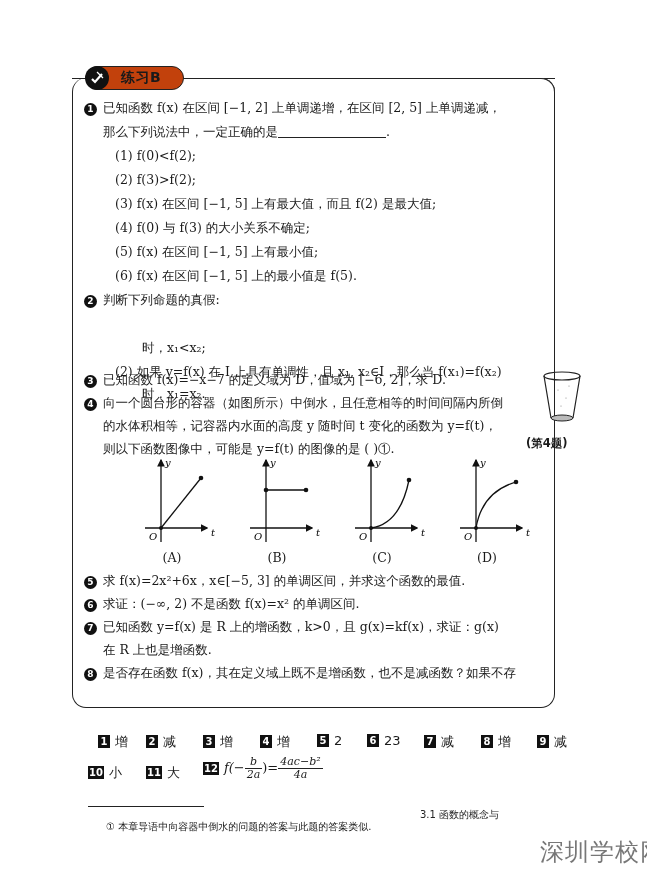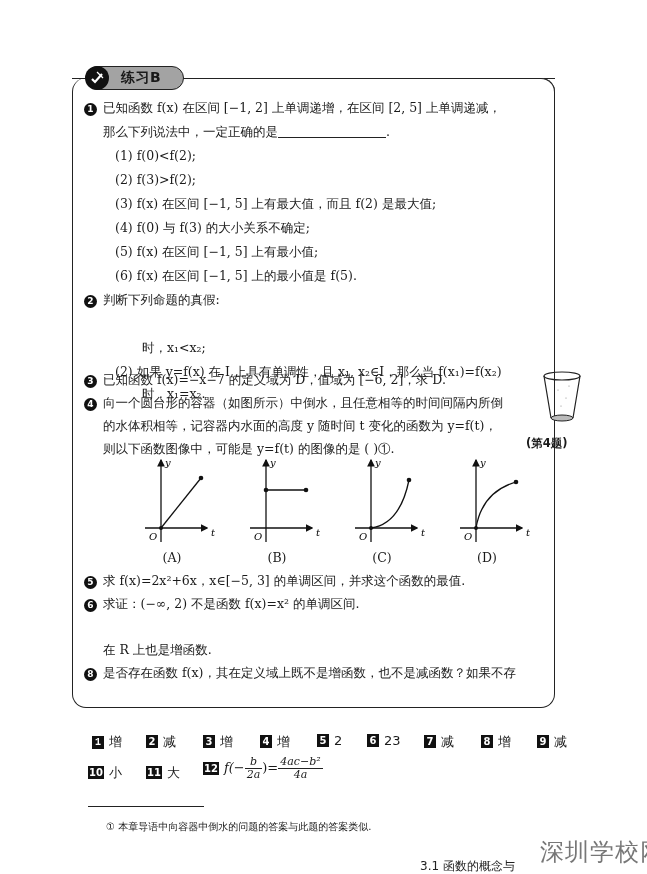--- a/index.html
+++ b/index.html
@@ -12,21 +12,21 @@
     border: 1.6px solid #222; border-radius: 14px; border-top: none;
   }
   .box-topline { position: absolute; left: 180px; top: 78px; width: 375px; border-top: 1.6px solid #222; }
   .box-topleft { position: absolute; left: 72px; top: 78px; width: 20px; border-top: 1.6px solid #222; }
   .box-topright-corner {
     position: absolute; left: 541px; top: 78px; width: 14px; height: 14px;
     border-top: 1.6px solid #222; border-right: 1.6px solid #222; border-top-right-radius: 14px; background: #fff;
   }
   .title-pill {
     position: absolute; left: 86px; top: 66px; width: 98px; height: 24px;
-    border: 1.6px solid #222; border-radius: 12px; background: #a3a3a3;
+    border: 1.6px solid #222; border-radius: 12px; background: #c2410c;
     display: flex; align-items: center;
   }
   .pill-icon {
     width: 24px; height: 24px; border-radius: 50%; background: #111; margin-left: -2px;
     display: flex; align-items: center; justify-content: center; position: relative;
   }
   .pill-icon svg { width: 16px; height: 16px; }
   .pill-label {
     font-family: "DejaVu Sans", sans-serif; font-weight: bold; font-size: 14px;
     margin-left: 12px; letter-spacing: 0.5px;
@@ -55,21 +55,21 @@
     margin-right: 5px; vertical-align: 1px;
   }
   .frac { display: inline-block; vertical-align: middle; text-align: center; font-style: italic; font-family: "DejaVu Serif", serif; font-size: 11px; line-height: 12px; }
   .frac .num { display: block; border-bottom: 1px solid #222; padding: 0 2px; }
   .frac .den { display: block; padding: 0 2px; }
   .formula { font-family: "DejaVu Serif", serif; font-size: 13px; }
 
   .footnote-rule { position: absolute; left: 88px; top: 806px; width: 116px; border-top: 1px solid #222; }
   .footnote { position: absolute; left: 106px; top: 820px; font-size: 10px; font-family: "DejaVu Sans", sans-serif; white-space: nowrap; }
   .watermark { position: absolute; left: 540px; top: 836px; font-size: 24px; color: #777; font-family: "DejaVu Serif", serif; letter-spacing: 1px; white-space: nowrap; }
-  .page-footer { position: absolute; left: 420px; top: 858px; font-size: 12px; font-family: "DejaVu Sans", sans-serif; white-space: nowrap; color: #222; }
+  .page-footer { position: absolute; left: 420px; top: 808px; font-size: 10px; font-family: "DejaVu Sans", sans-serif; white-space: nowrap; color: #222; }
 </style>
 </head>
 <body>
 
 <div class="page">
 
   <div class="exercise-box"></div>
   <div class="box-topleft"></div>
   <div class="box-topline"></div>
   <div class="box-topright-corner"></div>
@@ -194,26 +194,29 @@
   <div class="graph-label" style="left:257px;">(B)</div>
   <div class="graph-label" style="left:362px;">(C)</div>
   <div class="graph-label" style="left:467px;">(D)</div>
 
   <div class="line" style="left:84px; top:573px;">
     <span class="num-badge">5</span><span>求 f(x)=2x²+6x，x∈[−5, 3] 的单调区间，并求这个函数的最值.</span>
   </div>
   <div class="line" style="left:84px; top:596px;">
     <span class="num-badge">6</span><span>求证：(−∞, 2) 不是函数 f(x)=x² 的单调区间.</span>
   </div>
+  <div class="line" style="left:84px; top:619px;">
+    <span class="num-badge">7</span><span>已知函数 y=f(x) 是 R 上的增函数，k&gt;0，且 g(x)=kf(x)，求证：g(x)</span>
+  </div>
   <div class="line" style="left:103px; top:642px;">在 R 上也是增函数.</div>
   <div class="line" style="left:84px; top:665px;">
     <span class="num-badge">8</span><span>是否存在函数 f(x)，其在定义域上既不是增函数，也不是减函数？如果不存</span>
   </div>
 
-  <div class="ans" style="left:92px; top:733px;font-family:Liberation Mono, monospace;"><span class="ans-badge">1</span><span>增</span></div>
+  <div class="ans" style="left:98px; top:733px;"><span class="ans-badge">1</span><span>增</span></div>
   <div class="ans" style="left:146px; top:733px;"><span class="ans-badge">2</span><span>减</span></div>
   <div class="ans" style="left:203px; top:733px;"><span class="ans-badge">3</span><span>增</span></div>
   <div class="ans" style="left:260px; top:733px;"><span class="ans-badge">4</span><span>增</span></div>
   <div class="ans" style="left:317px; top:733px;"><span class="ans-badge">5</span><span>2</span></div>
   <div class="ans" style="left:367px; top:733px;"><span class="ans-badge">6</span><span>23</span></div>
   <div class="ans" style="left:424px; top:733px;"><span class="ans-badge">7</span><span>减</span></div>
   <div class="ans" style="left:481px; top:733px;"><span class="ans-badge">8</span><span>增</span></div>
   <div class="ans" style="left:537px; top:733px;"><span class="ans-badge">9</span><span>减</span></div>
 
   <div class="ans" style="left:88px; top:764px;"><span class="ans-badge">10</span><span>小</span></div>

